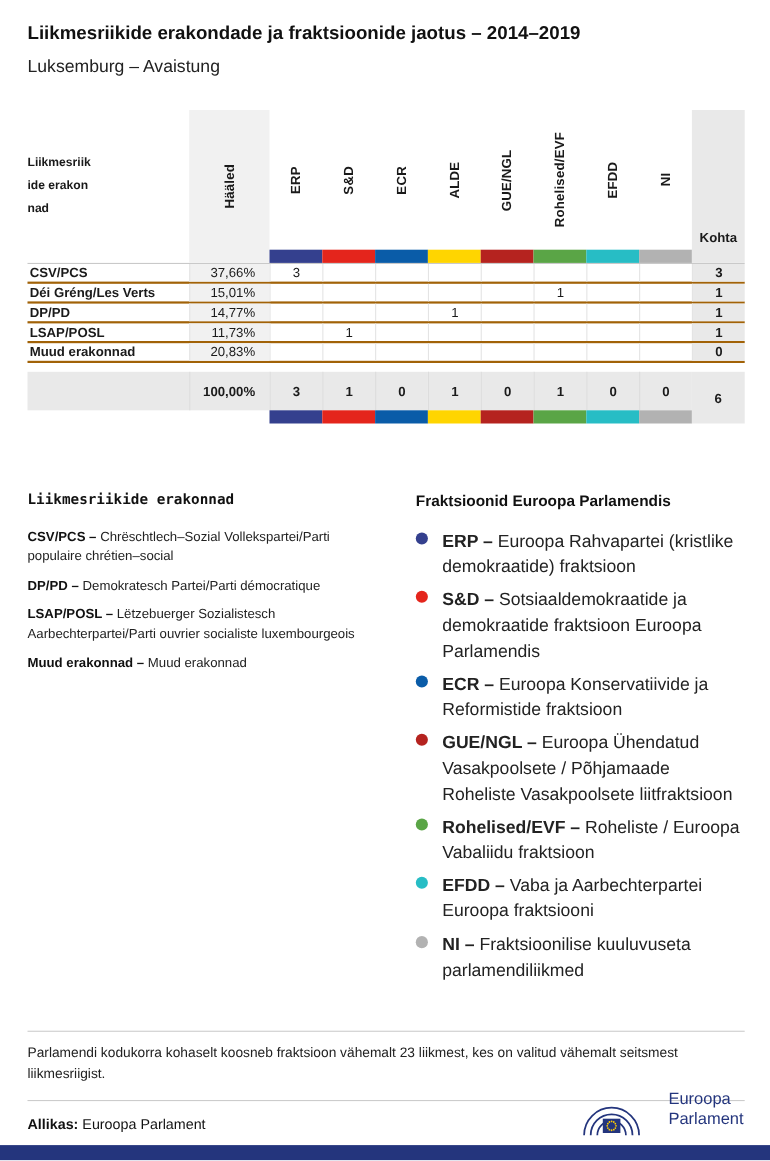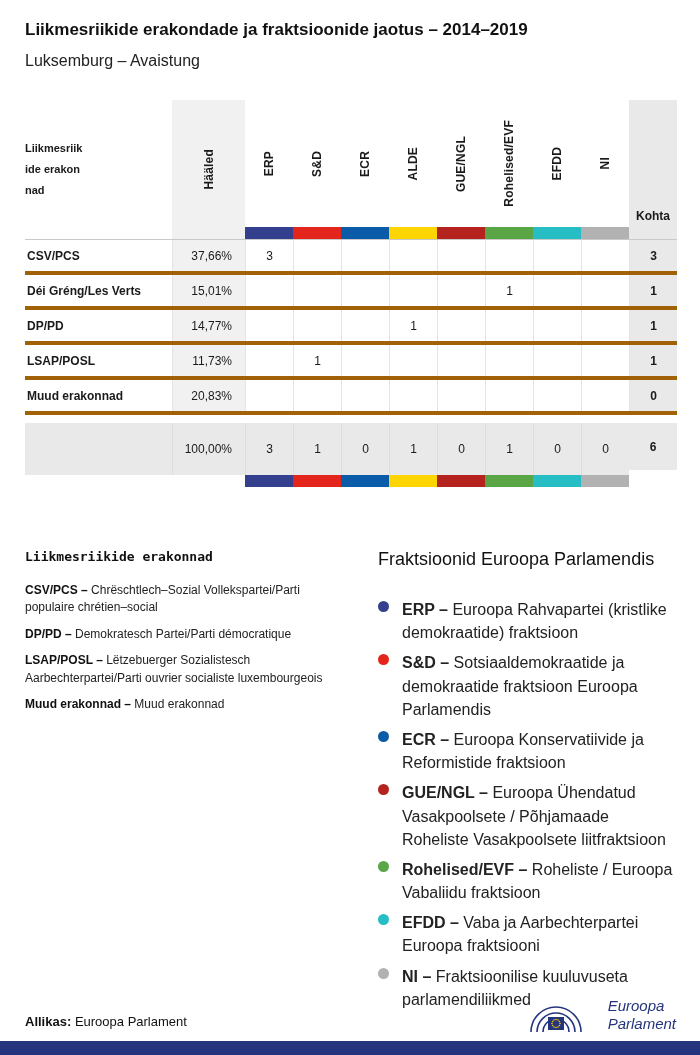--- a/index.html
+++ b/index.html
@@ -21,53 +21,53 @@
   .thead { display: flex; height: 140px; border-bottom: 1px solid #c9c9c9; }
   .vlabel { writing-mode: vertical-rl; transform: rotate(180deg); font-weight: bold; font-size: 12px; letter-spacing: .2px; white-space: nowrap; }
   .h-first { display: flex; align-items: center; }
   .h-first .wrap { width: 60px; font-weight: bold; font-size: 11px; line-height: 1.9; word-break: break-all; color: #1a1a1a; }
   .h-votes { background: #f1f1f1; display: flex; align-items: center; justify-content: center; }
   .h-g { display: flex; flex-direction: column; }
   .h-g .lab { height: 128px; display: flex; align-items: center; justify-content: center; }
   .h-g .bar { height: 12px; }
   .h-kohta { background: #e9e9e9; display: flex; align-items: flex-end; justify-content: center; font-weight: bold; padding-bottom: 16px; }
 
-  .trow { display: flex; height: 35px; border-bottom: 4px solid #a16207; }
+  .trow { display: flex; height: 18px; border-bottom: 2px solid #a16207; }
   .trow .cell { display: flex; align-items: center; }
   .trow .cell + .cell { border-left: 1px solid #e4e4e4; }
   .cell.party { font-weight: bold; padding-left: 2px; }
   .cell.votes { background: #f1f1f1; justify-content: flex-end; padding-right: 13px; }
   .cell.num { justify-content: center; }
   .cell.kohta { background: #e9e9e9; justify-content: center; font-weight: bold; }
 
   .tgap { height: 8px; }
   .ttotal { display: flex; }
   .colwrap { display: flex; flex-direction: column; }
-  .tcell { height: 52px; background: #e9e9e9; display: flex; align-items: center; justify-content: center; font-weight: normal; }
+  .tcell { height: 35px; background: #e9e9e9; display: flex; align-items: center; justify-content: center; font-weight: bold; }
   .colwrap + .colwrap .tcell { border-left: 1px solid #dddddd; }
   .tcell.votes-total { justify-content: flex-end; padding-right: 13px; }
   .tbar { height: 12px; }
   .kohta-total { height: 47px; background: #e9e9e9; display: flex; align-items: center; justify-content: center; font-weight: bold; }
 
   
   .legend { display: flex; margin-top: 62px; width: 652px; }
   .leg-left { width: 353px; padding-right: 40px; }
   .leg-left h3 { font-family: "DejaVu Sans Mono", monospace; font-size: 13px; font-weight: bold; color: #111; margin-bottom: 18px; }
   .leg-item { font-size: 12px; line-height: 1.45; margin-bottom: 9px; color: #222; }
   .leg-item b { color: #111; }
   .leg-right { flex: 1; }
-  .leg-right h3 { font-size: 18px; font-weight: normal; color: #111; margin-bottom: 28px; }
+  .leg-right h3 { font-size: 14px; font-weight: bold; color: #111; margin-bottom: 18px; }
   .gitem { position: relative; padding-left: 24px; font-size: 16px; line-height: 1.45; margin-bottom: 7px; color: #222; }
   .dot { position: absolute; left: 0; top: 3px; width: 11px; height: 11px; border-radius: 50%; }
 
   
   .note { width: 652px; margin-top: 36px; border-top: 1px solid #cccccc; border-bottom: 1px solid #cccccc; padding: 10px 2px 14px 0; font-size: 12.5px; line-height: 1.5; color: #222; }
   .footer { position: absolute; left: 25px; right: 24px; bottom: 22px; display: flex; justify-content: space-between; align-items: flex-end; }
   .source { font-size: 13px; color: #111; padding-bottom: 4px; }
-  .logo { display: flex; align-items: flex-end; gap: 23px; font-style: italic; }
+  .logo { display: flex; align-items: flex-start; gap: 23px; }
   .logo-text { font-size: 15px; line-height: 1.2; color: #24357d; }
   .bottombar { position: absolute; left: 0; right: 0; bottom: 0; height: 14px; }
 </style>
 </head>
 <body>
 
 <div class="page">
   <div class="content">
     <div class="title">Liikmesriikide erakondade ja fraktsioonide jaotus – 2014–2019</div>
     <div class="subtitle">Luksemburg – Avaistung</div>
@@ -264,20 +264,21 @@
         <div class="gitem"><span class="dot" style="background: rgb(52, 64, 142);"></span><b>ERP –</b> <span>Euroopa Rahvapartei (kristlike demokraatide) fraktsioon</span></div>
         <div class="gitem"><span class="dot" style="background: rgb(228, 37, 28);"></span><b>S&amp;D –</b> <span>Sotsiaaldemokraatide ja demokraatide fraktsioon Euroopa Parlamendis</span></div>
         <div class="gitem"><span class="dot" style="background: rgb(10, 92, 168);"></span><b>ECR –</b> <span>Euroopa Konservatiivide ja Reformistide fraktsioon</span></div>
         <div class="gitem"><span class="dot" style="background: rgb(181, 35, 31);"></span><b>GUE/NGL –</b> <span>Euroopa Ühendatud Vasakpoolsete / Põhjamaade Roheliste Vasakpoolsete liitfraktsioon</span></div>
         <div class="gitem"><span class="dot" style="background: rgb(90, 165, 70);"></span><b>Rohelised/EVF –</b> <span>Roheliste / Euroopa Vabaliidu fraktsioon</span></div>
         <div class="gitem"><span class="dot" style="background: rgb(39, 189, 197);"></span><b>EFDD –</b> <span>Vaba ja Aarbechterpartei Euroopa fraktsiooni</span></div>
         <div class="gitem"><span class="dot" style="background: rgb(178, 178, 178);"></span><b>NI –</b> <span>Fraktsioonilise kuuluvuseta parlamendiliikmed</span></div>
       </div>
     </div>
 
+    <div class="note">Parlamendi kodukorra kohaselt koosneb fraktsioon vähemalt 23 liikmest, kes on valitud vähemalt seitsmest liikmesriigist.</div>
   </div>
 
   <div class="footer">
     <div class="source">
       <b>Allikas:</b>
       <span>Euroopa Parlament</span>
     </div>
     <div class="logo">
       <svg width="58" height="42" viewBox="0 0 58 42">
         <g fill="none" stroke="#24357d" stroke-width="1.6">

